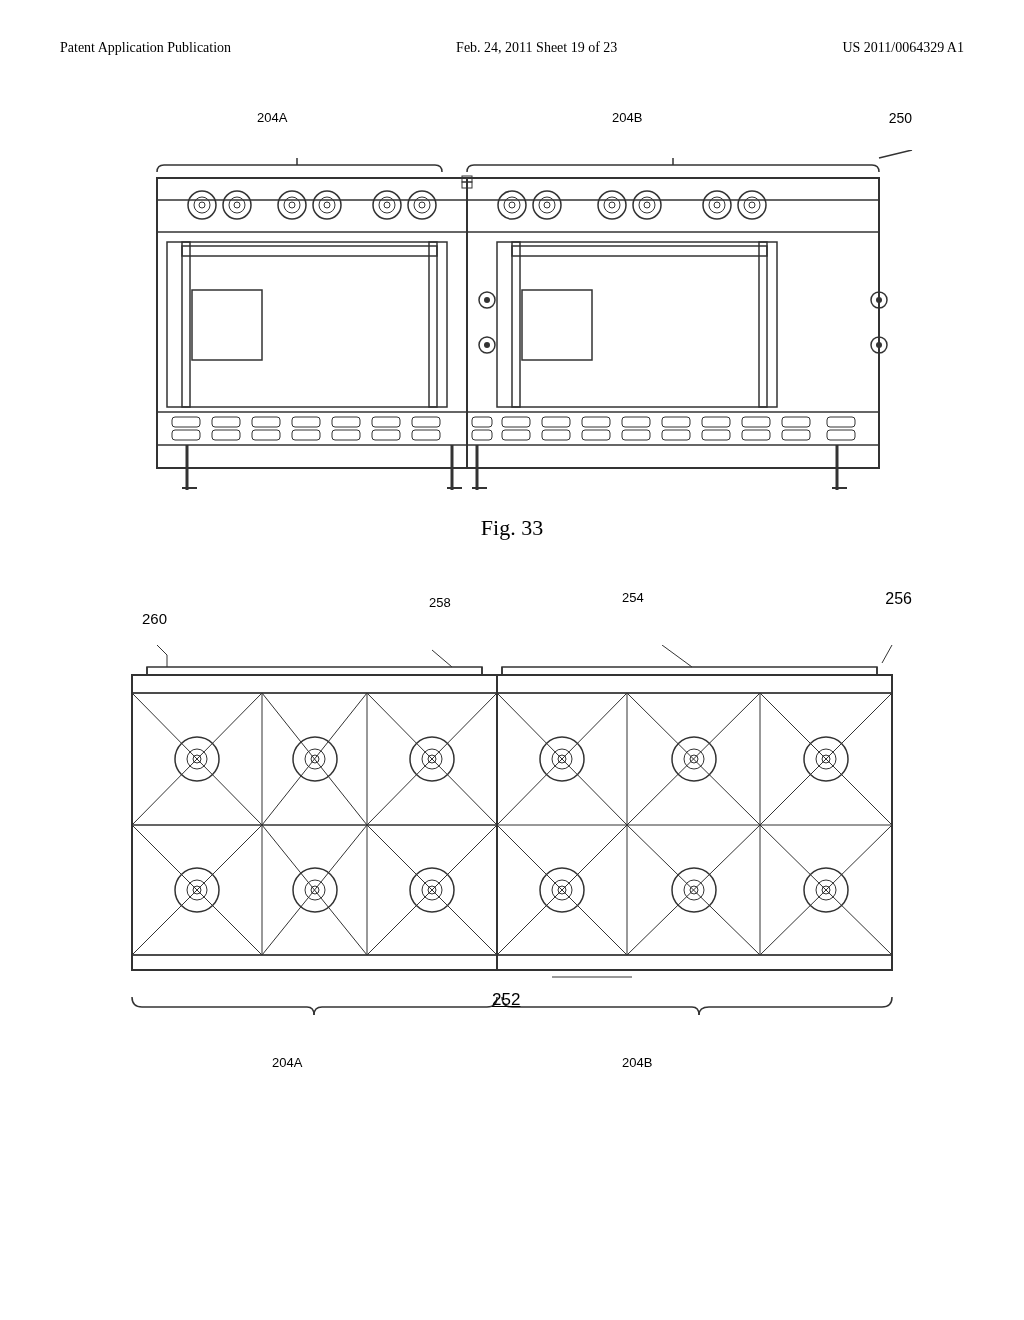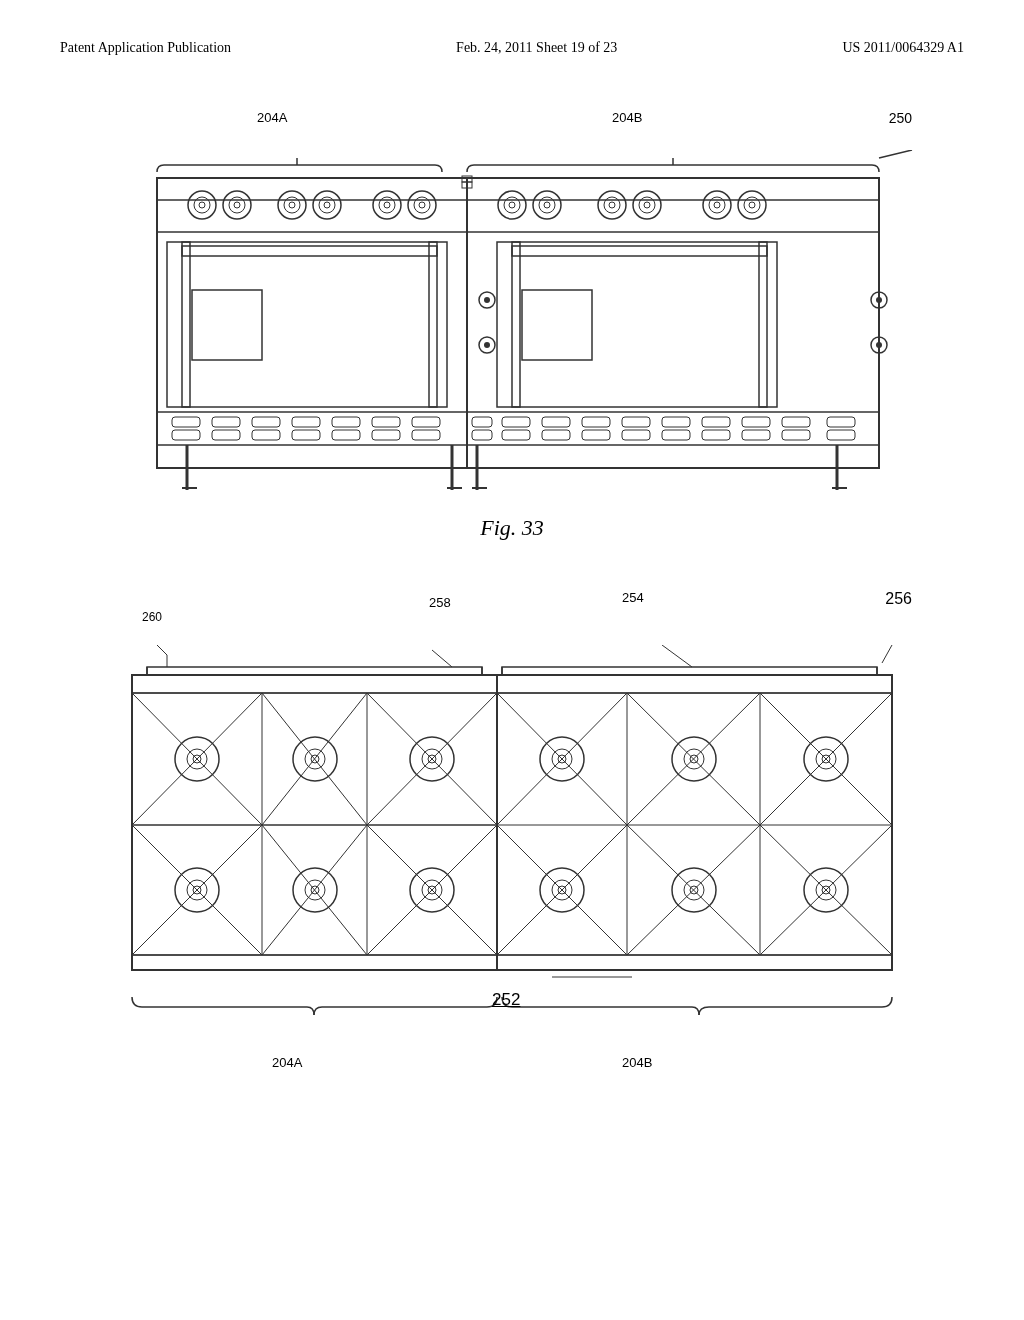--- a/index.html
+++ b/index.html
@@ -192,29 +192,29 @@
     <line x1="100" y1="338" x2="115" y2="338" stroke="#333" stroke-width="2"></line>
     <line x1="370" y1="295" x2="370" y2="340" stroke="#333" stroke-width="3"></line>
     <line x1="365" y1="338" x2="380" y2="338" stroke="#333" stroke-width="2"></line>
     <line x1="395" y1="295" x2="395" y2="340" stroke="#333" stroke-width="3"></line>
     <line x1="390" y1="338" x2="405" y2="338" stroke="#333" stroke-width="2"></line>
     <line x1="755" y1="295" x2="755" y2="340" stroke="#333" stroke-width="3"></line>
     <line x1="750" y1="338" x2="765" y2="338" stroke="#333" stroke-width="2"></line>
 
   </svg>
 
-  <div style="text-align:center; font-style:italic; font-size:22px; margin-top:5px;">
+  <div style="text-align:center; font-size:22px; margin-top:5px;">
     <span>Fig. 33</span>
   </div>
 </div>
 
 <div style="position:absolute; top:590px; left:60px; right:60px;">
 
   <div style="position:relative; height:55px; width:820px; margin:0 auto;">
-    <span style="position:absolute; left:40px; top:20px; font-size:12px; font-family:Arial,sans-serif;">260</span>
+    <span style="position:absolute; left:40px; top:20px; font-size:15px; font-family:Arial,sans-serif;">260</span>
     <span style="position:absolute; left:300px; top:5px; font-size:13px; font-family:Arial,sans-serif;margin-left:27px;">258</span>
     <span style="position:absolute; left:520px; top:0px; font-size:13px; font-family:Arial,sans-serif;">254</span>
     <span style="position:absolute; right:10px; top:0px; font-size:16px; font-family:Arial,sans-serif;text-align:right;">256</span>
   </div>
 
   <svg width="820" height="400" style="display:block; margin:0 auto;">
 
     <rect x="30" y="30" width="760" height="295" fill="none" stroke="#333" stroke-width="2"></rect>
 
     <rect x="30" y="30" width="760" height="18" fill="none" stroke="#333" stroke-width="1.5"></rect>

